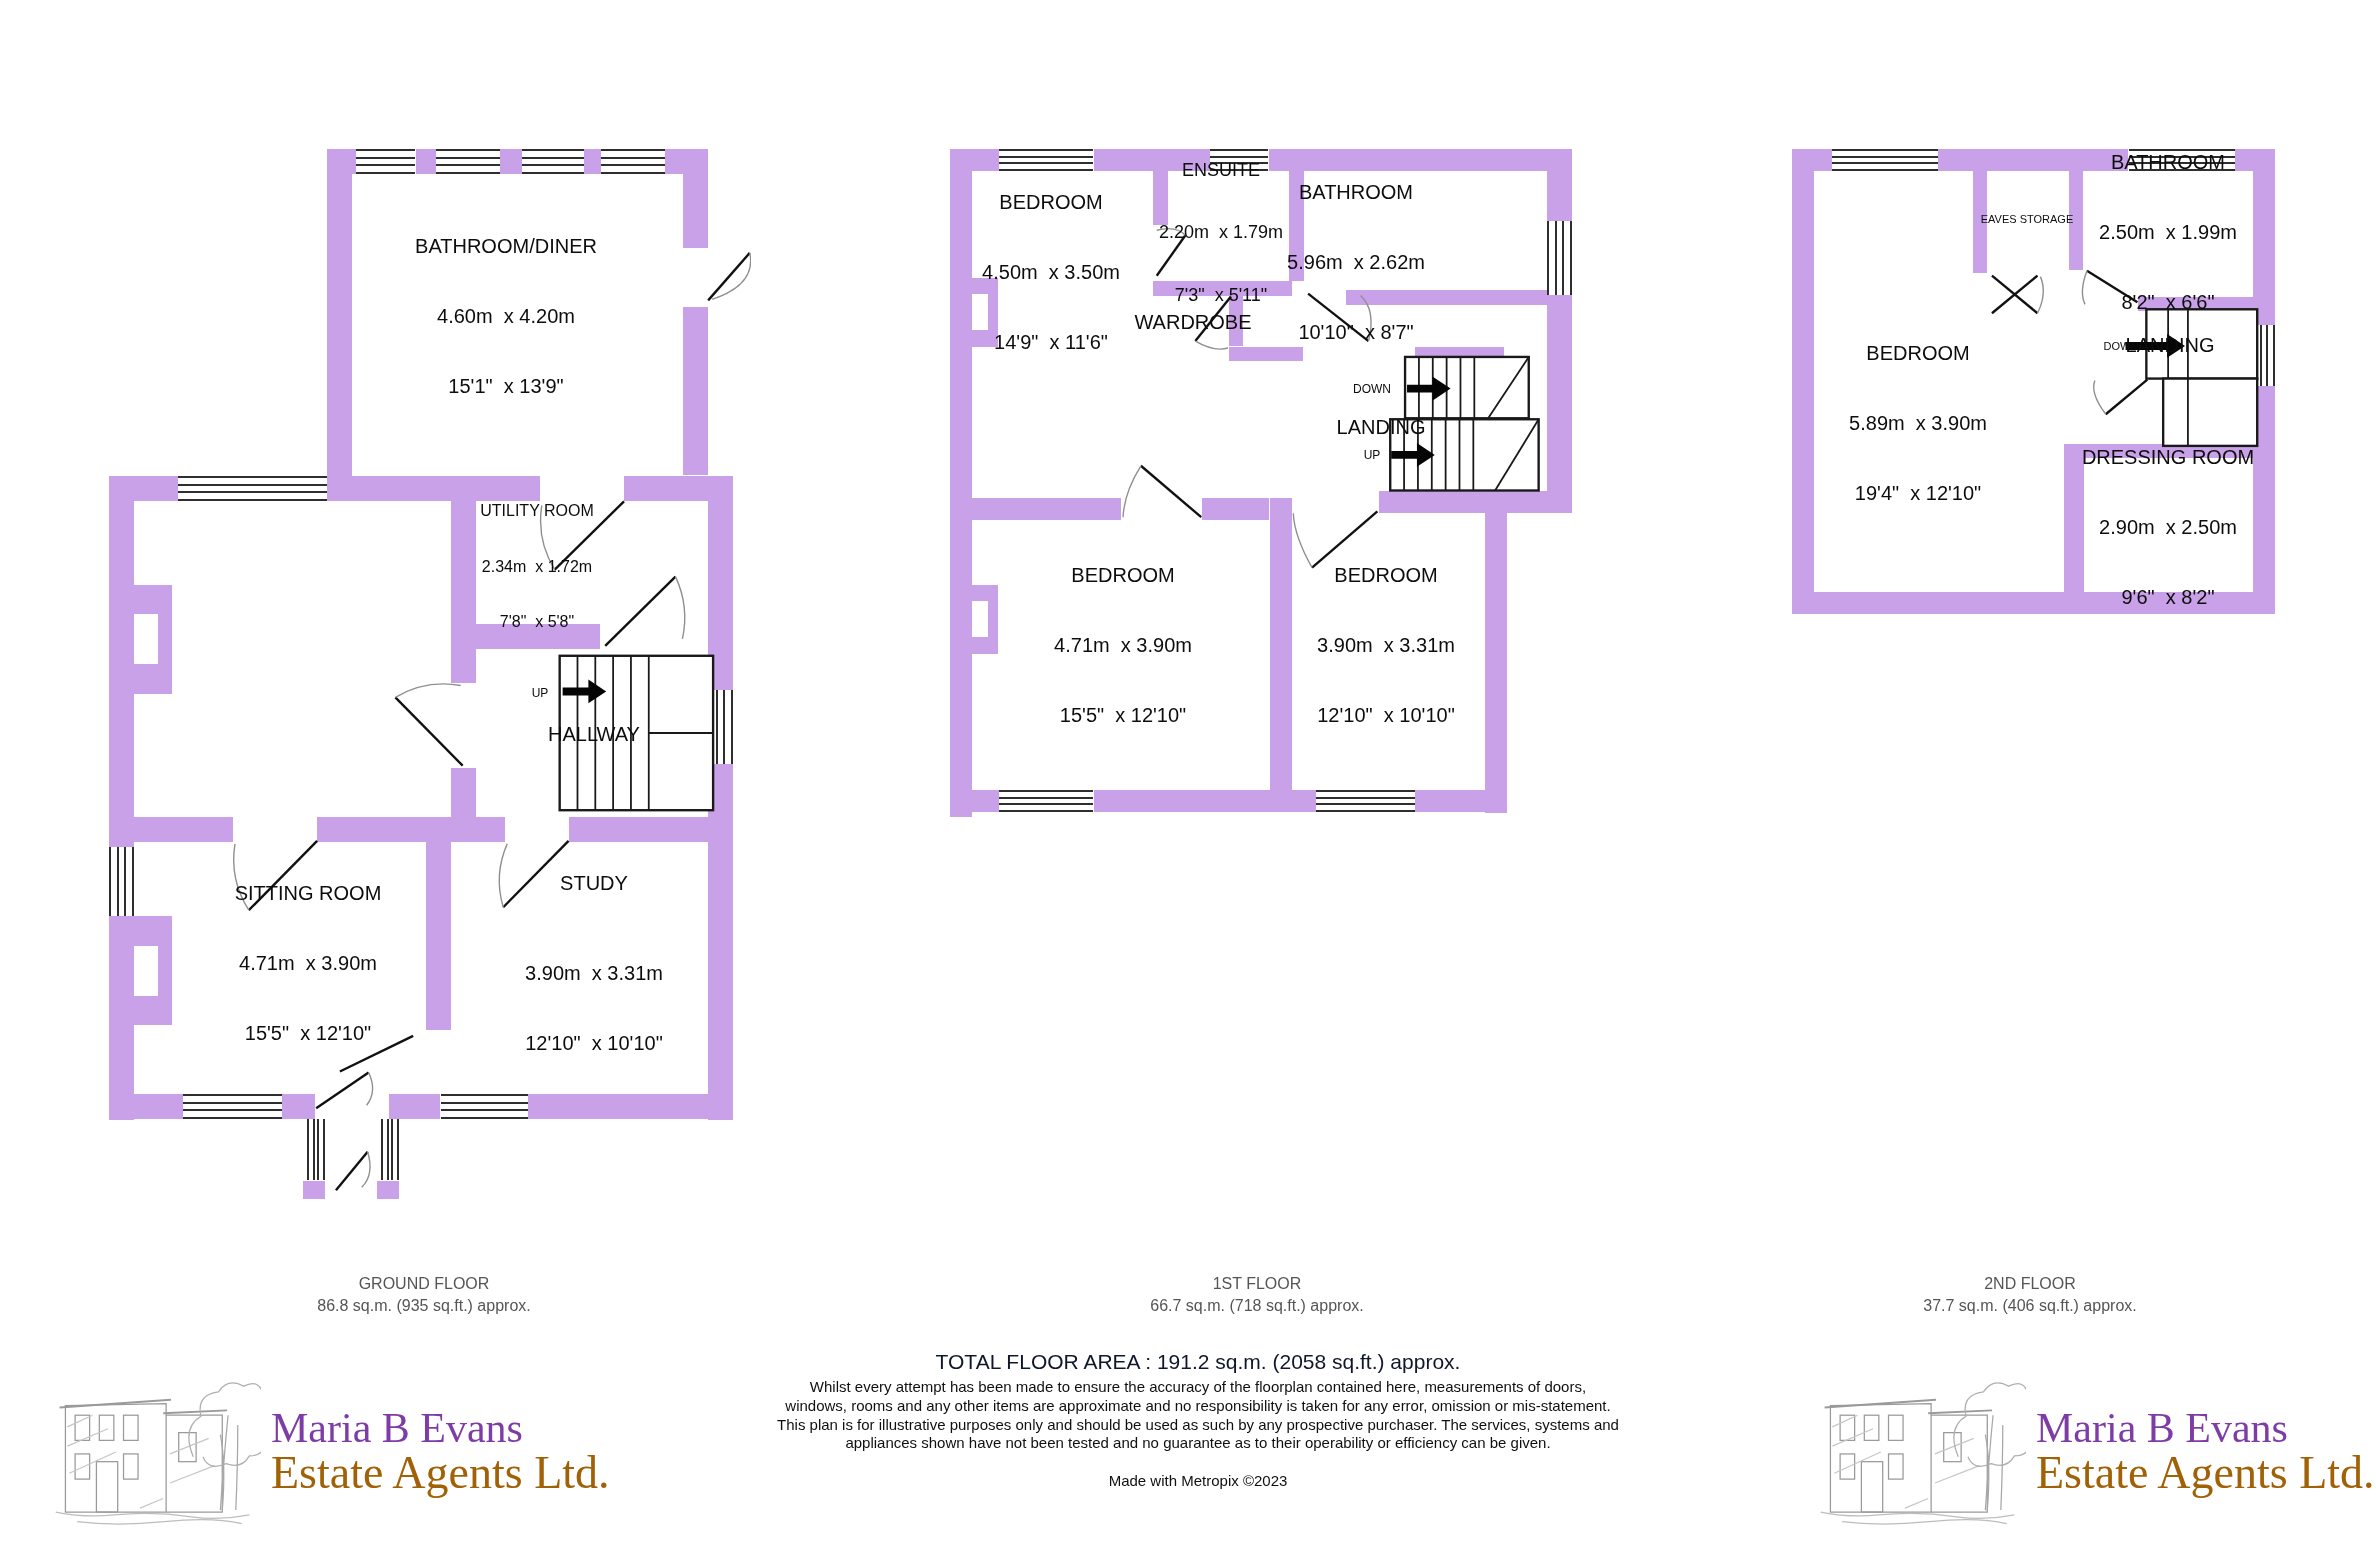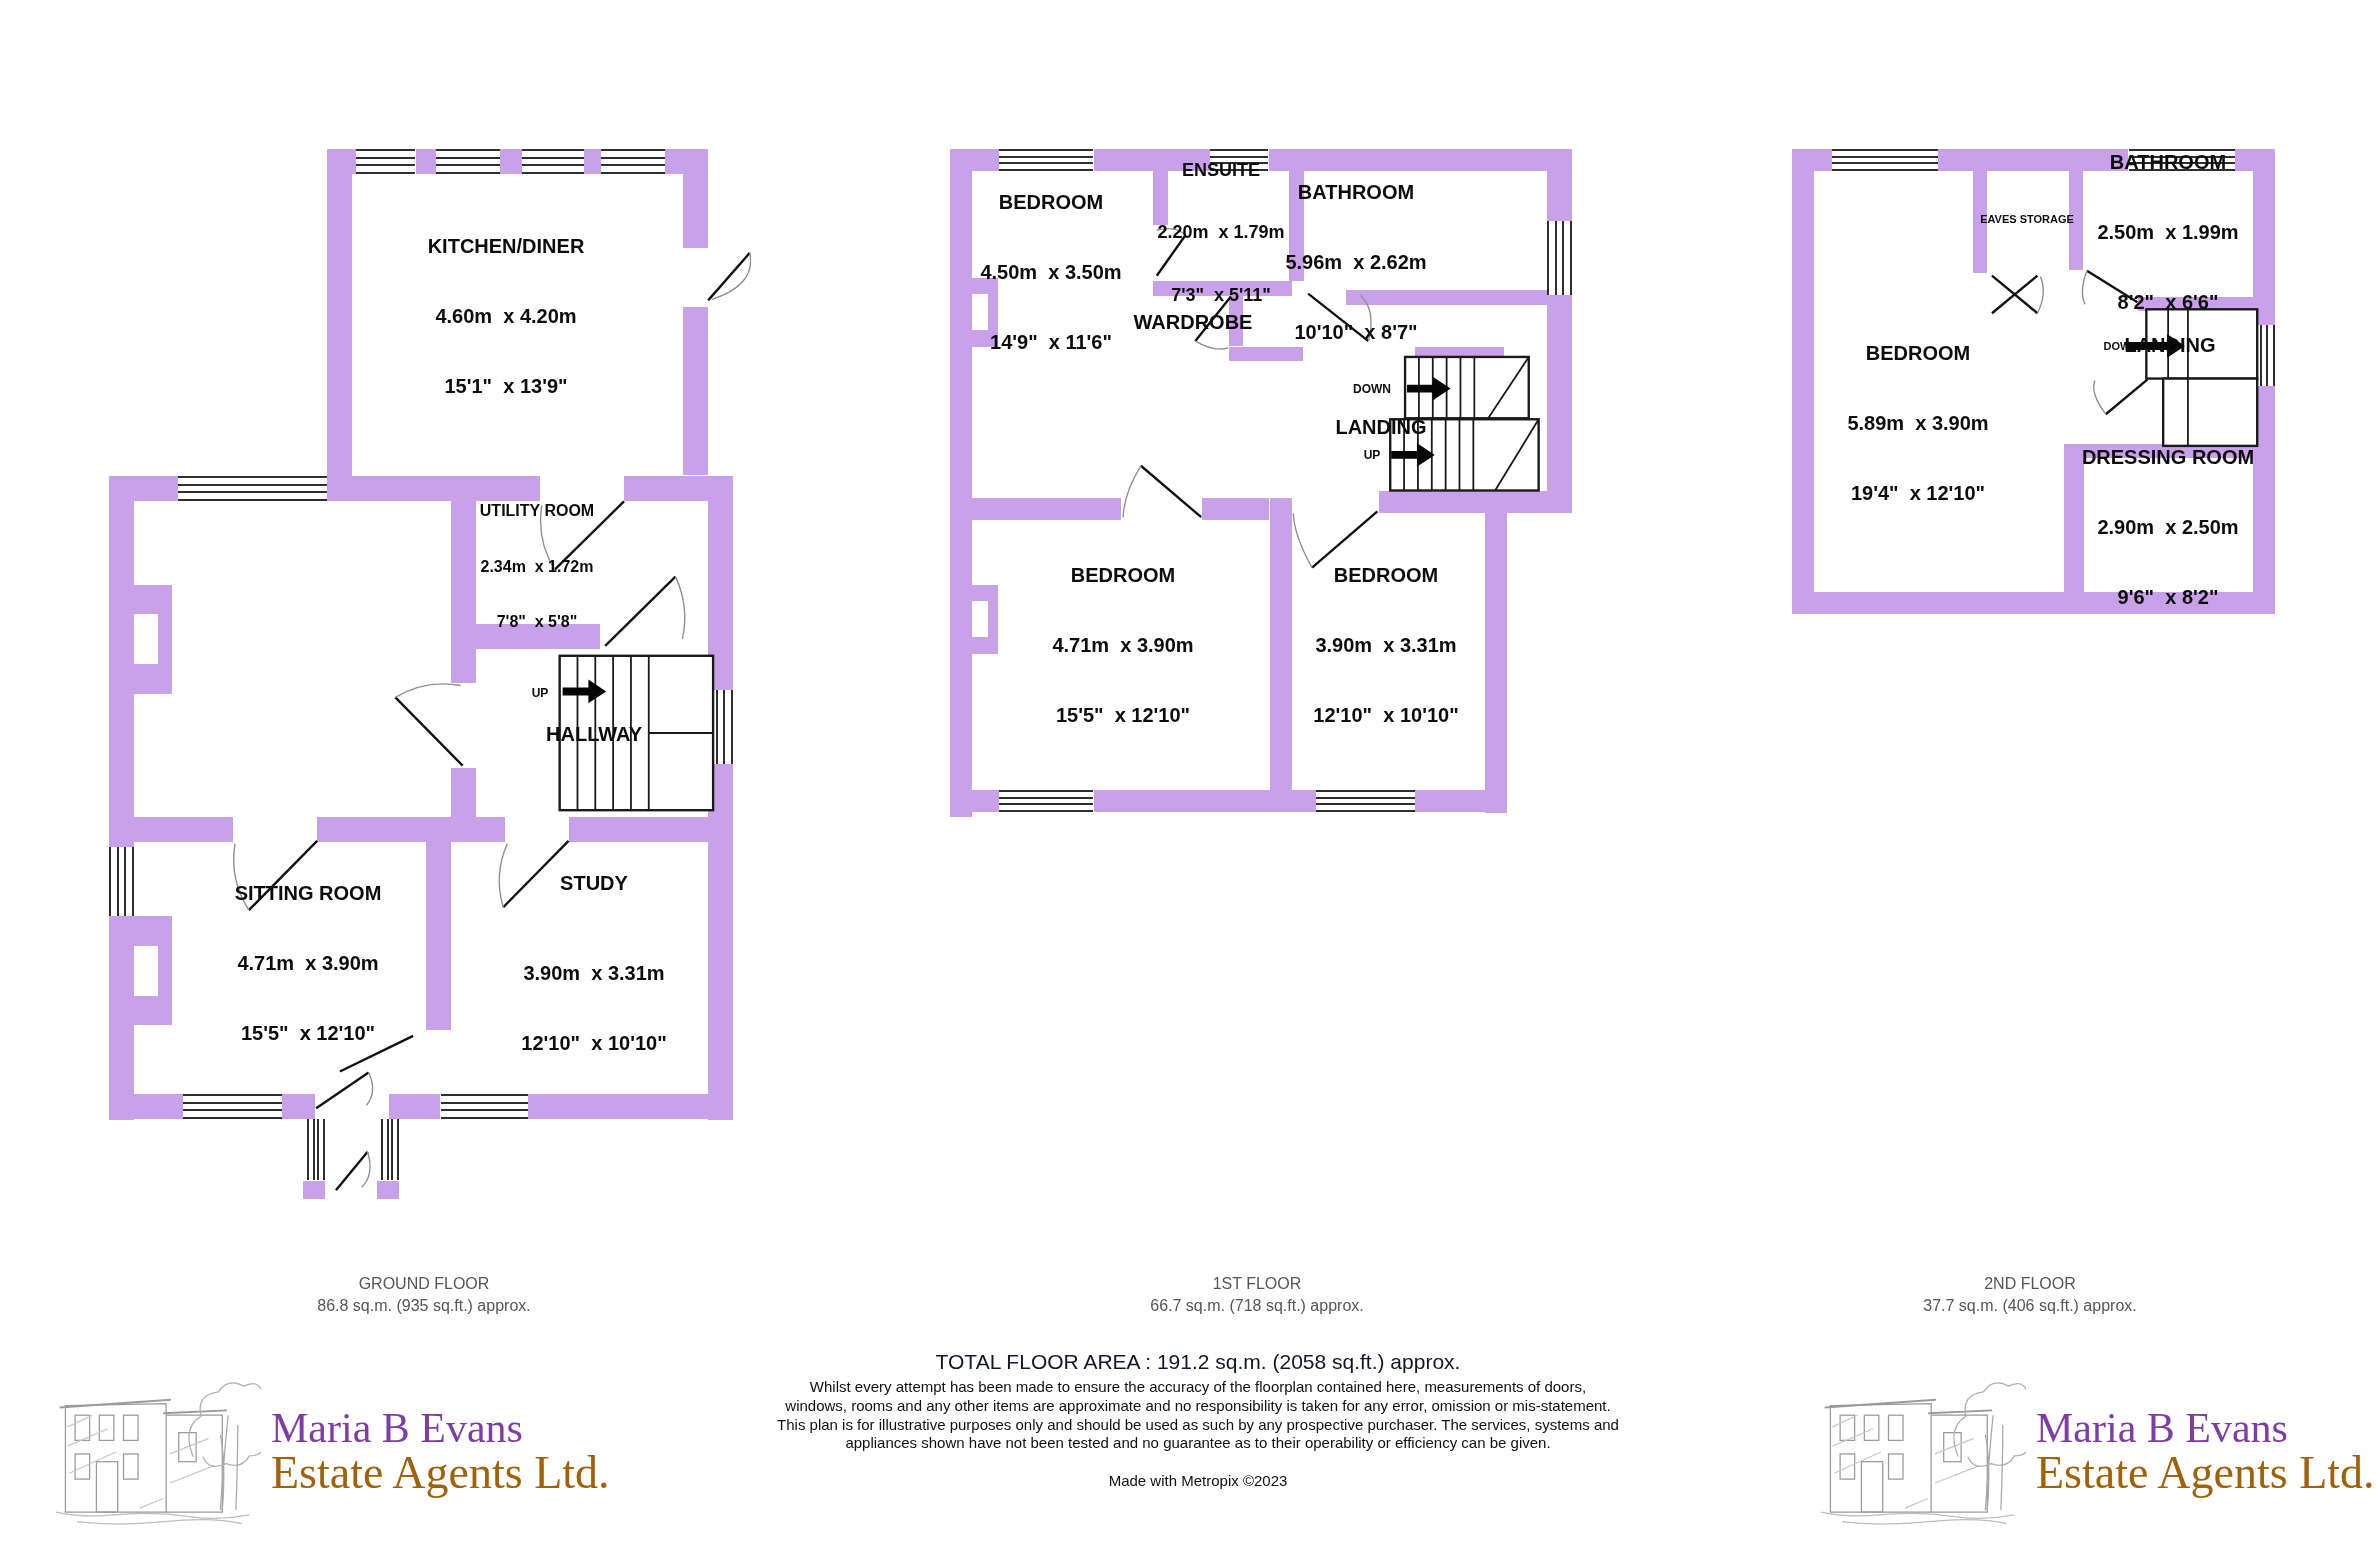--- a/index.html
+++ b/index.html
@@ -10,21 +10,21 @@
   .wh{position:absolute;background:#fff;border-top:2px solid #2e2e2e;border-bottom:2px solid #2e2e2e;
       background-image:linear-gradient(to bottom,transparent calc(33% - 1px),#2e2e2e calc(33% - 1px) calc(33% + 1px),transparent calc(33% + 1px) calc(67% - 1px),#2e2e2e calc(67% - 1px) calc(67% + 1px),transparent calc(67% + 1px))}
   .wv{position:absolute;background:#fff;border-left:2px solid #2e2e2e;border-right:2px solid #2e2e2e;
       background-image:linear-gradient(to right,transparent calc(33% - 1px),#2e2e2e calc(33% - 1px) calc(33% + 1px),transparent calc(33% + 1px) calc(67% - 1px),#2e2e2e calc(67% - 1px) calc(67% + 1px),transparent calc(67% + 1px))}
   .ov{position:absolute;left:0;top:0;width:100%;height:100%;pointer-events:none}
   .sbox{fill:#fff;stroke:#191919;stroke-width:2.4}
   .tread{stroke:#191919;stroke-width:1.8}
   .leaf{stroke:#111;stroke-width:2.4;fill:none}
   .arc{stroke:#8f8f8f;stroke-width:1.4;fill:none}
   .arrow{fill:#050505}
-  .rlabel{position:absolute;transform:translate(-50%,-50%);text-align:center;color:#0d0d0d;font-weight:bold;line-height:1.16;white-space:pre}
+  .rlabel{position:absolute;transform:translate(-50%,-50%);text-align:center;color:#0d0d0d;font-weight:normal;line-height:1.16;white-space:pre}
   .f20{font-size:20px}.f18{font-size:18px}.f15{font-size:16px}.f12{font-size:12px}.f11{font-size:11px}
   .gap{margin-top:20px}
   .floorcap{position:absolute;transform:translateX(-50%);text-align:center;font:16px/1.4 "Liberation Sans",sans-serif;color:#555}
   .total{position:absolute;transform:translateX(-50%);font:21px "Liberation Sans",sans-serif;color:#0f172a;white-space:pre}
   .disc{position:absolute;text-align:center;font:15px/1.25 "Liberation Sans",sans-serif;color:#101010}
   .credit{position:absolute;transform:translateX(-50%);font:15px "Liberation Sans",sans-serif;color:#101010;white-space:pre}
   .logo{position:absolute;display:flex;align-items:center;gap:10px}
   .logo-name{font:400 42px "Liberation Serif",serif;color:#7e3da6;line-height:1.0}
   .logo-sub{font:400 46px "Liberation Serif",serif;color:#a16207;line-height:1.05}
 </style>
@@ -131,21 +131,21 @@
           <path class="arc" d="M574 437 A 99 99 0 0 1 581 500"></path>
         <path class="leaf" d="M235 937 L309 901"></path>
           <path class="leaf" d="M211 974 L264 938"></path>
           <path class="arc" d="M264 938 Q273 957 262 971"></path>
         <path class="leaf" d="M231 1057 L263 1018"></path>
           <path class="arc" d="M263 1018 Q270 1041 257 1054"></path>
       </g>
     </svg>
 
     <div class="rlabel f20" style="left:399px;top:173px">
-      <div>KITCHEN/DINER</div>
+      <div>BATHROOM/DINER</div>
       <div>4.60m  x 4.20m</div>
       <div>15'1"  x 13'9"</div>
     </div>
     <div class="rlabel f15" style="left:430px;top:423px">
       <div>UTILITY ROOM</div>
       <div>2.34m  x 1.72m</div>
       <div>7'8"  x 5'8"</div>
     </div>
     <div class="rlabel f12" style="left:433px;top:550px">UP</div>
     <div class="rlabel f20" style="left:487px;top:591px">HALLWAY</div>

